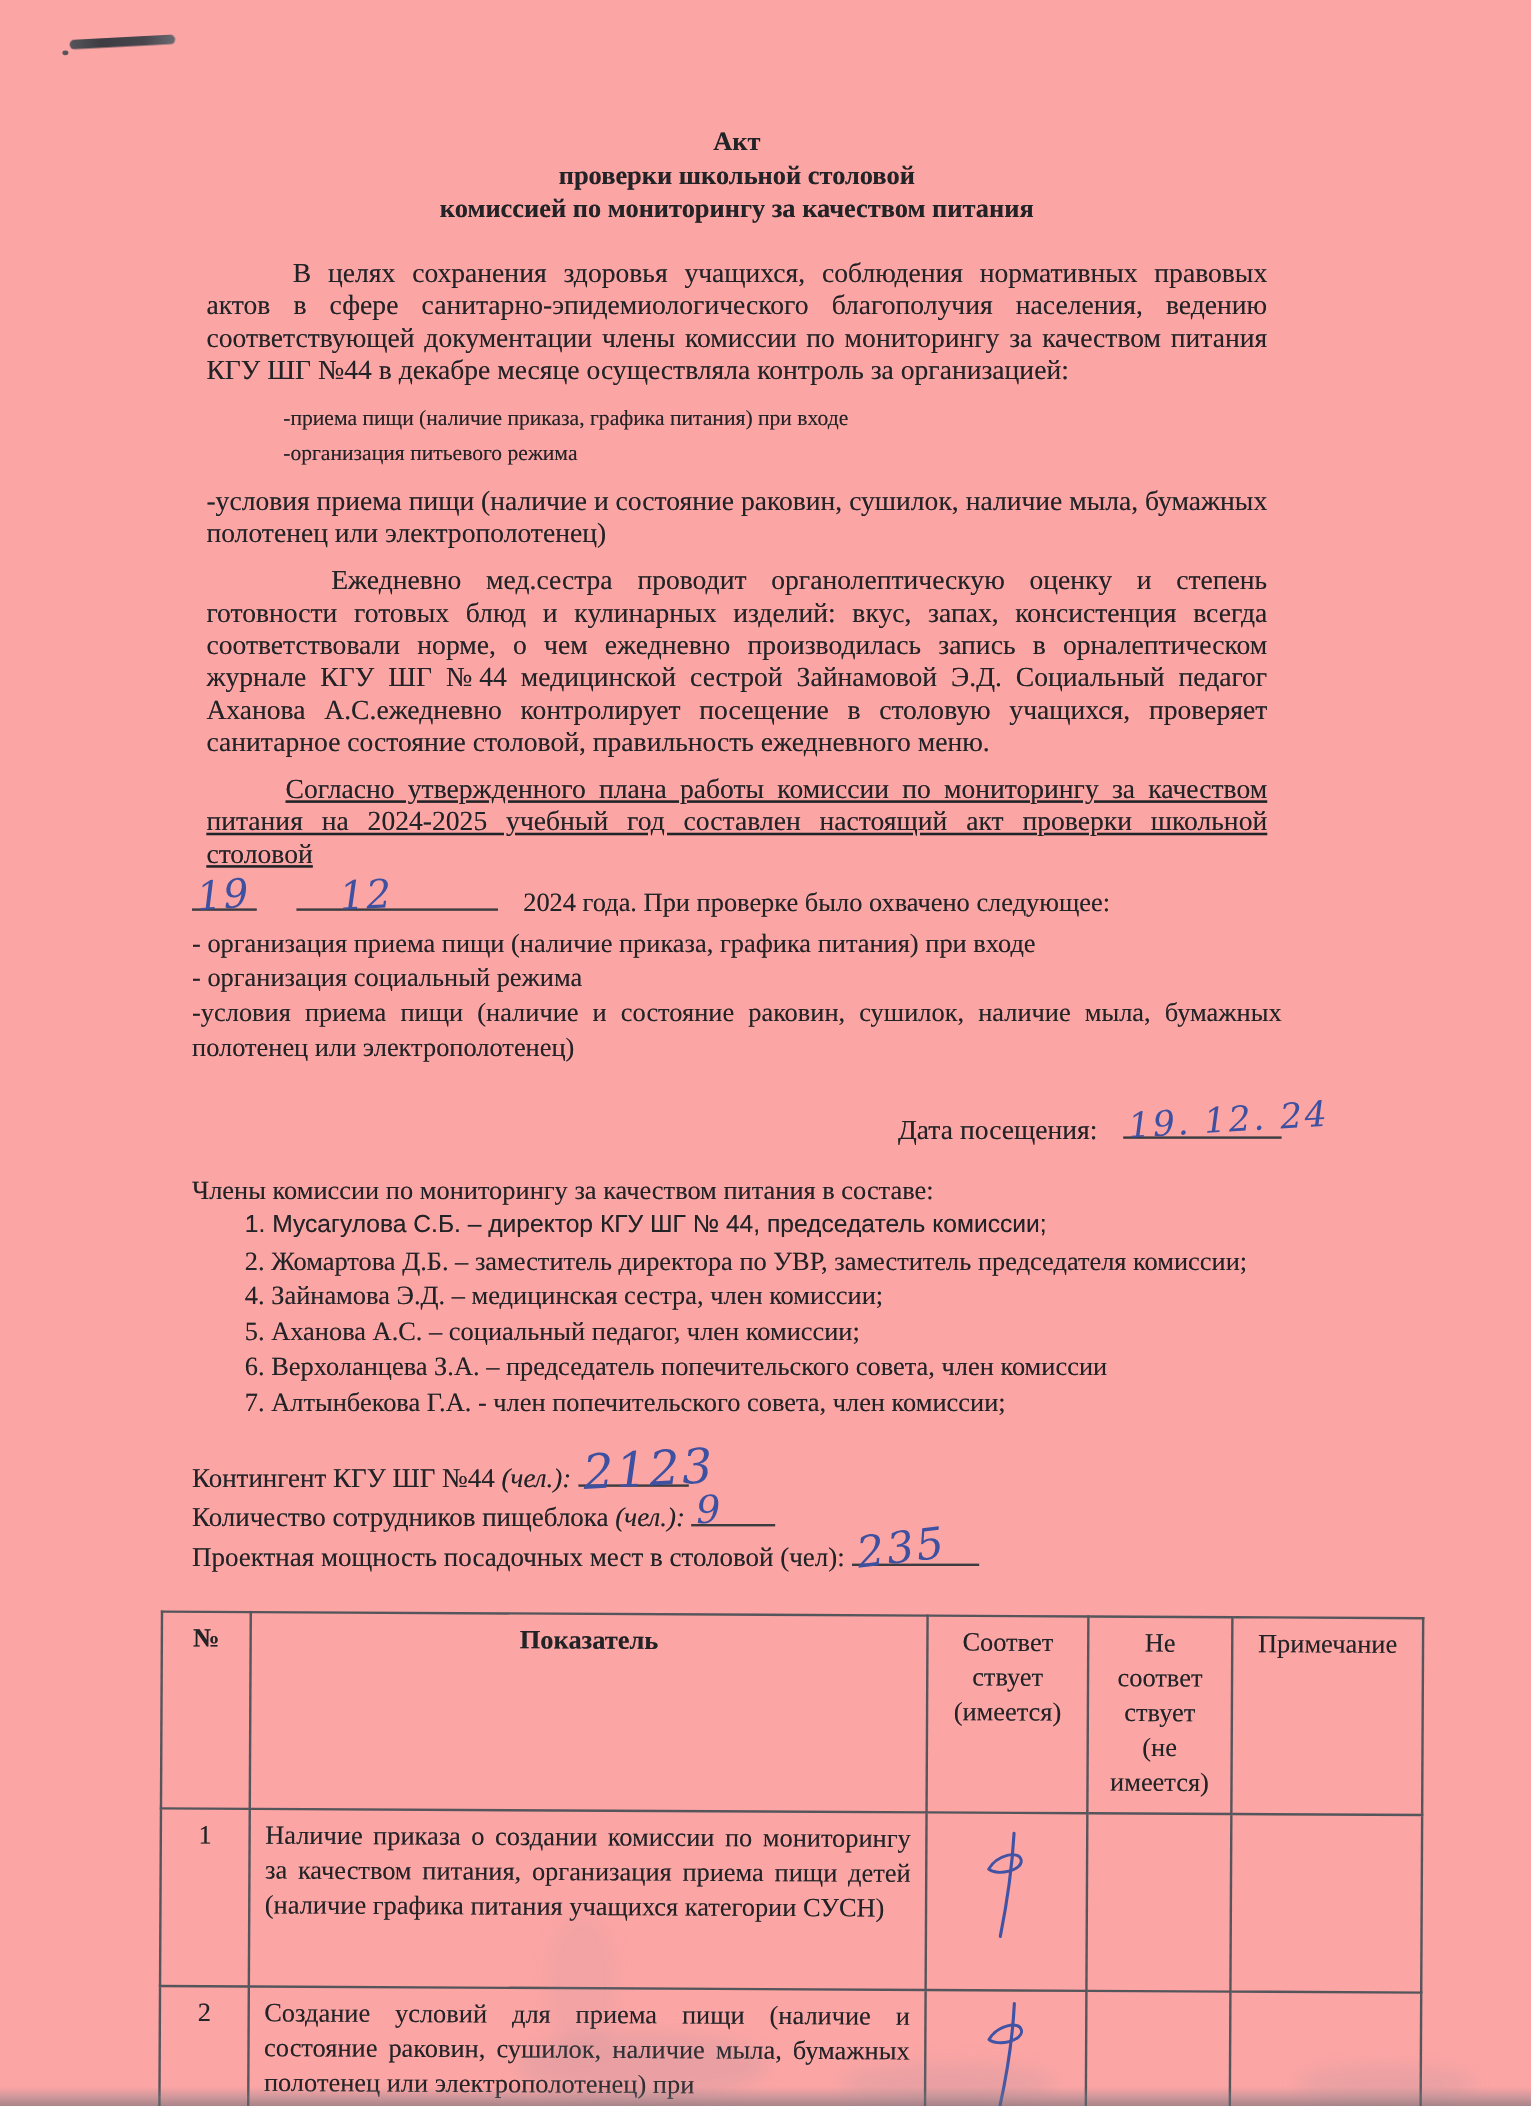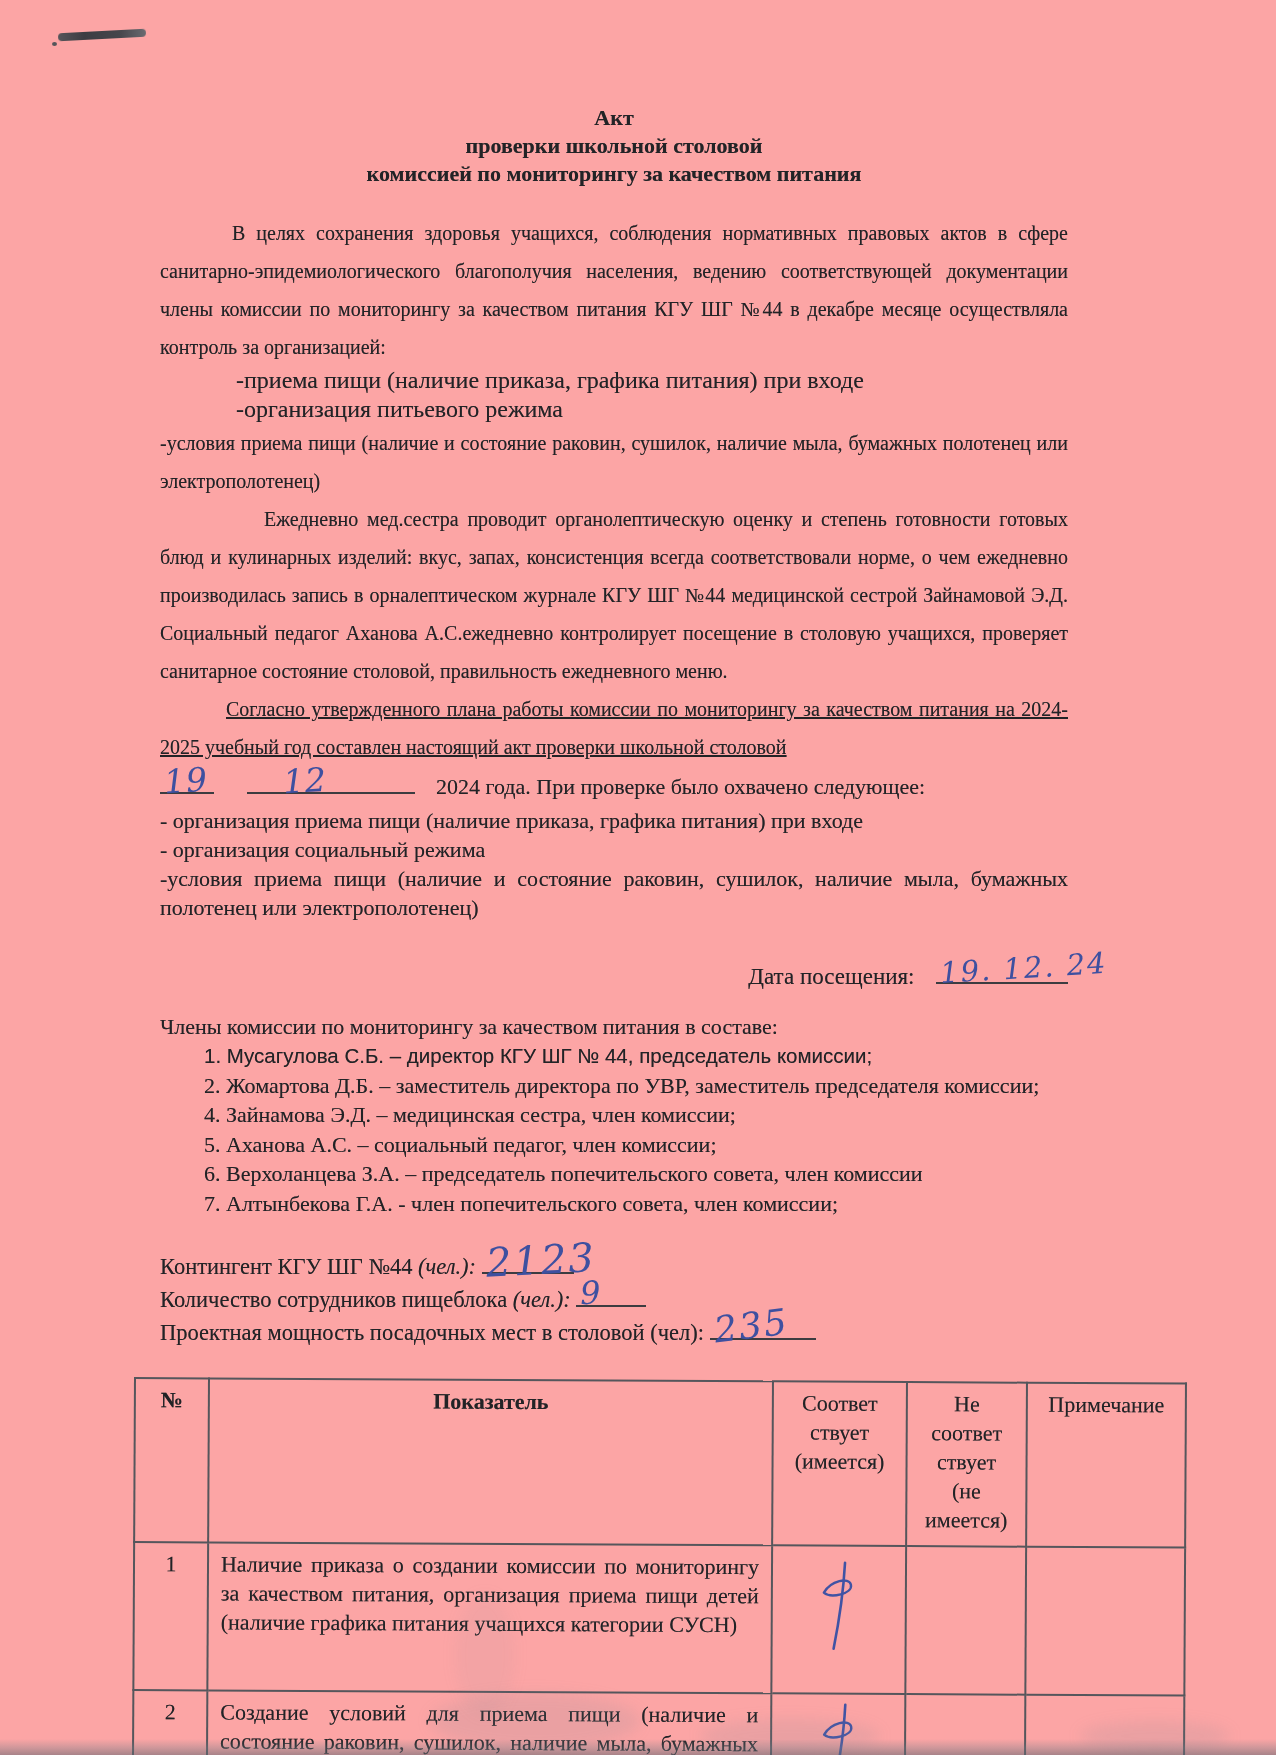--- a/index.html
+++ b/index.html
@@ -10,25 +10,25 @@
     font-family:"Liberation Serif","DejaVu Serif",serif;
     color:var(--text);
     text-shadow:0 0 .4px rgba(50,50,55,.5);
   }
   .content { padding:104px 208px 0 160px; }
 
   
   .title { text-align:center; font-weight:bold; font-size:22px; line-height:28px; }
 
   
-  .para { font-size:20px; line-height:38px; text-align:justify; margin:0; }
+  .para { font-size:23px; line-height:27px; text-align:justify; margin:12px; }
   .p1 { margin-top:26px; text-indent:72px; }
   .p2 { text-indent:104px; }
   .p3 { text-indent:66px;text-decoration:underline; }
-  .dashline { font-size:24px; line-height:29px; padding-left:76px; }
+  .dashline { font-size:18px; line-height:29px; padding-left:76px; }
   .covline  { font-size:22px; line-height:29px; }
   .cov3 { text-align:justify; }
 
   
   .hw {
     font-family:"DejaVu Serif",serif; font-style:italic; color:var(--ink);
     text-shadow:none; letter-spacing:1px; white-space:nowrap;
   }
   .blank { display:inline-block; position:relative; border-bottom:2px solid #3c3c40; vertical-align:baseline; }
   .blank .hw { position:absolute; left:4px; bottom:-3px; }

